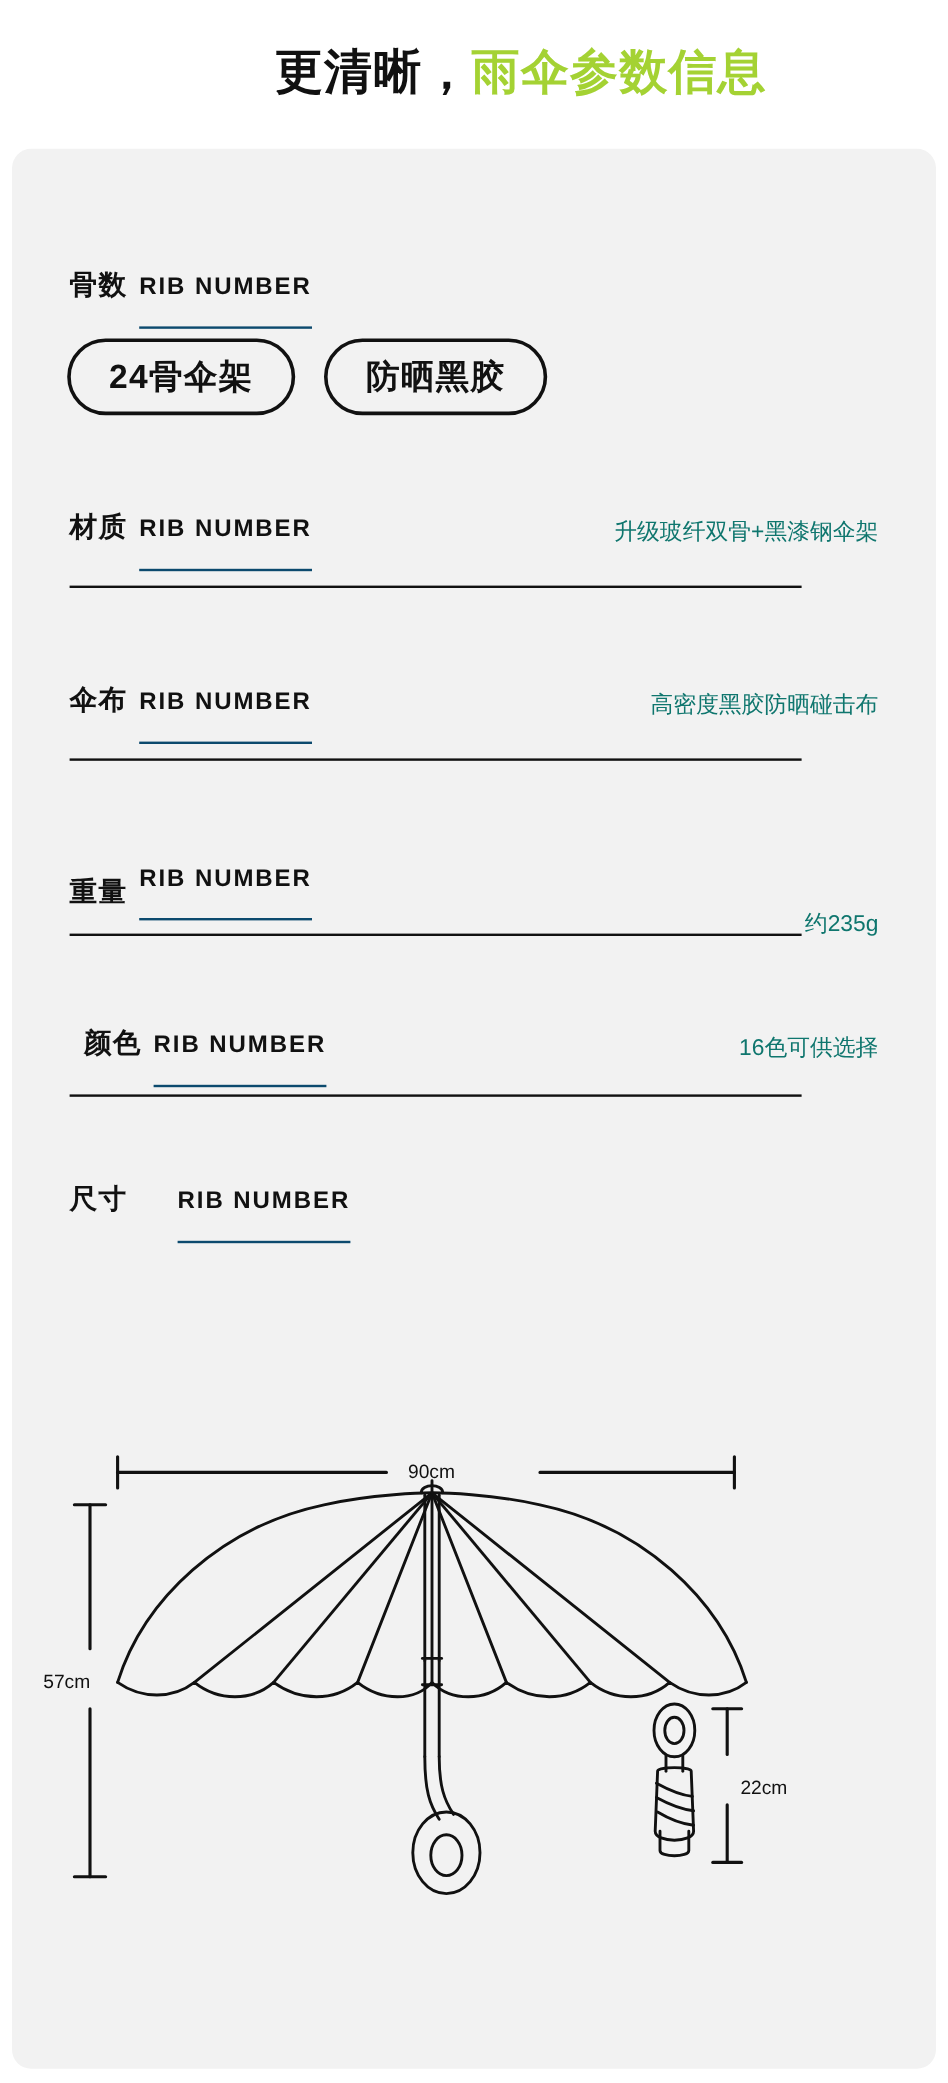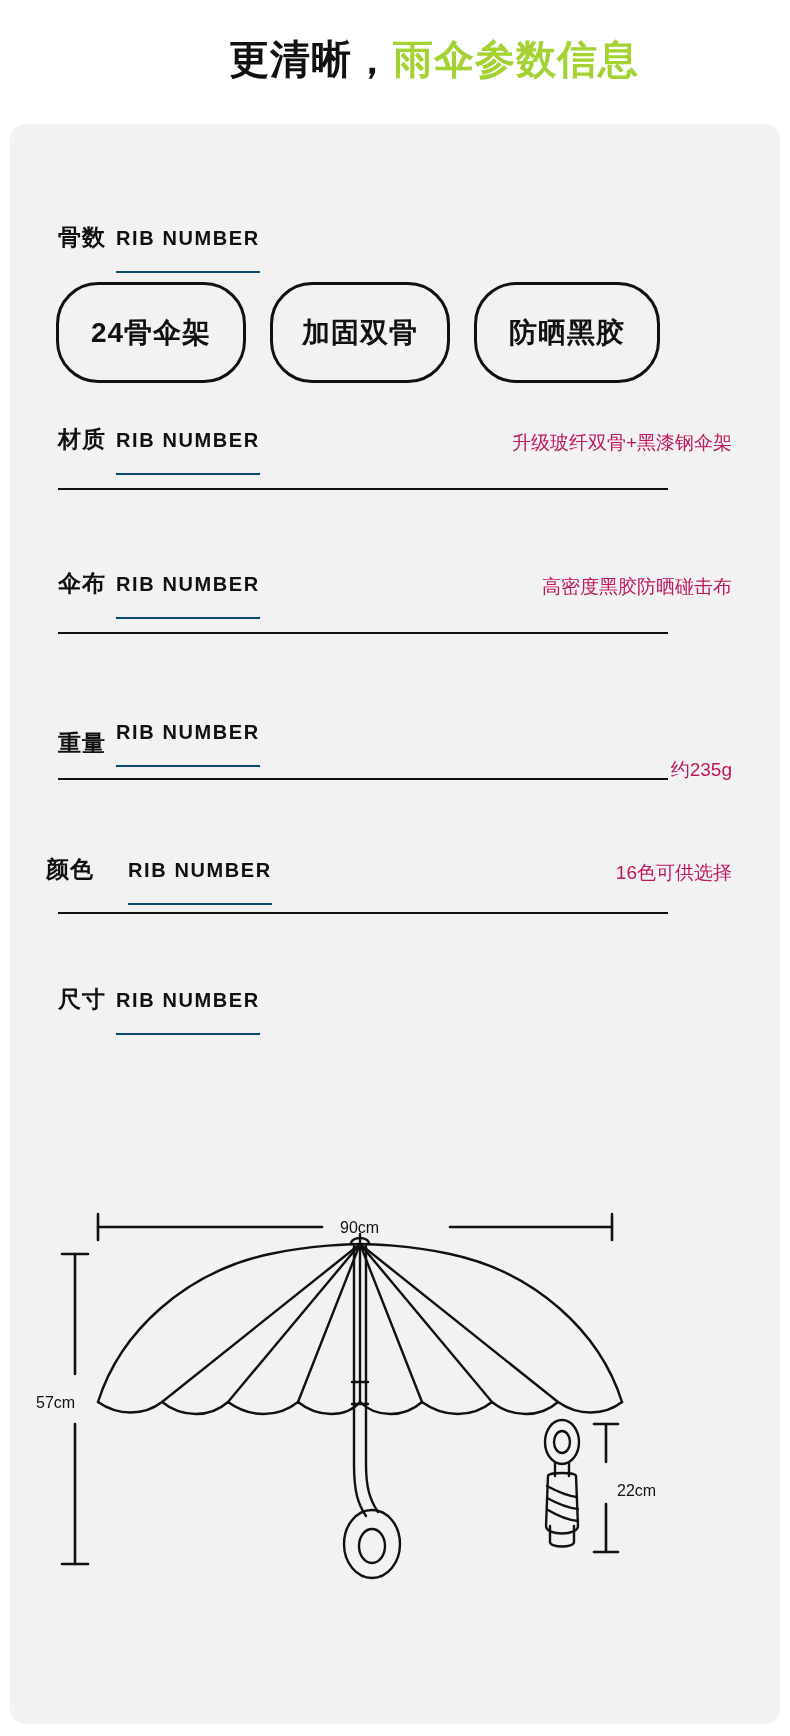--- a/index.html
+++ b/index.html
@@ -70,21 +70,21 @@
     margin-left: 10px;
     padding-bottom: 20px;
     border-bottom: 2px solid #0c4a6e;
     line-height: 1.25;
   }
 
   .value-text {
     position: absolute;
     right: 48px;
     font-size: 19px;
-    color: #be185d;
+    color: #0f766e;
     text-align: right;
     white-space: nowrap;
   }
 
   .divider {
     position: absolute;
     left: 48px;
     width: 610px;
     height: 2px;
     background: #111;
@@ -94,21 +94,21 @@
   .pill-row {
     position: absolute;
     left: 46px;
     top: 158px;
     width: 680px;
     height: 84px;
     display: flex;
     gap: 24px;
   }
   .pill {
-    height: 101px;
+    height: 64px;
     border: 3px solid #111;
     border-radius: 42px;
     display: flex;
     align-items: center;
     justify-content: center;
     background: transparent;
     padding: 0 22px;
     font-size: 28px;
     font-weight: bold;
     color: #111;
@@ -149,21 +149,20 @@
 
   <div class="card">
 
     <div class="section-label" style="left:48px; top:98px;justify-content:center;">
       <span class="cn">骨数</span>
       <span class="en">RIB NUMBER</span>
     </div>
 
     <div class="pill-row">
       <div class="pill p1">24骨伞架</div>
-      <div class="pill p2">加固双骨</div>
       <div class="pill p3">防晒黑胶</div>
     </div>
 
     <div class="section-label" style="left:48px; top:300px;">
       <span class="cn">材质</span>
       <span class="en">RIB NUMBER</span>
     </div>
     <div class="value-text" style="top:306px;">升级玻纤双骨+黑漆钢伞架</div>
     <div class="divider" style="top:364px;"></div>
 
@@ -174,28 +173,28 @@
     <div class="value-text" style="top:450px;text-align:right;">高密度黑胶防晒碰击布</div>
     <div class="divider" style="top:508px;"></div>
 
     <div class="section-label" style="left:48px; top:596px;align-items:center;">
       <span class="cn">重量</span>
       <span class="en">RIB NUMBER</span>
     </div>
     <div class="value-text" style="top:633px;margin-left:11px;">约235g</div>
     <div class="divider" style="top:654px;"></div>
 
-    <div class="section-label" style="left:36px; top:730px;gap:24px;">
+    <div class="section-label" style="left:60px; top:730px;">
       <span class="cn">颜色</span>
       <span class="en">RIB NUMBER</span>
     </div>
     <div class="value-text" style="top:736px;">16色可供选择</div>
     <div class="divider" style="top:788px;"></div>
 
-    <div class="section-label" style="left:48px; top:860px;">
+    <div class="section-label" style="left:48px; top:860px;gap:32px;">
       <span class="cn">尺寸</span>
       <span class="en">RIB NUMBER</span>
     </div>
 
     <div class="diagram">
       <svg width="770" height="650" viewBox="0 0 770 650" fill="none">
         <g stroke="#111" stroke-width="2.6" fill="none" stroke-linecap="round" stroke-linejoin="round">
 
           <path d="M88 150 L88 176"></path>
           <path d="M88 163 L312 163"></path>

